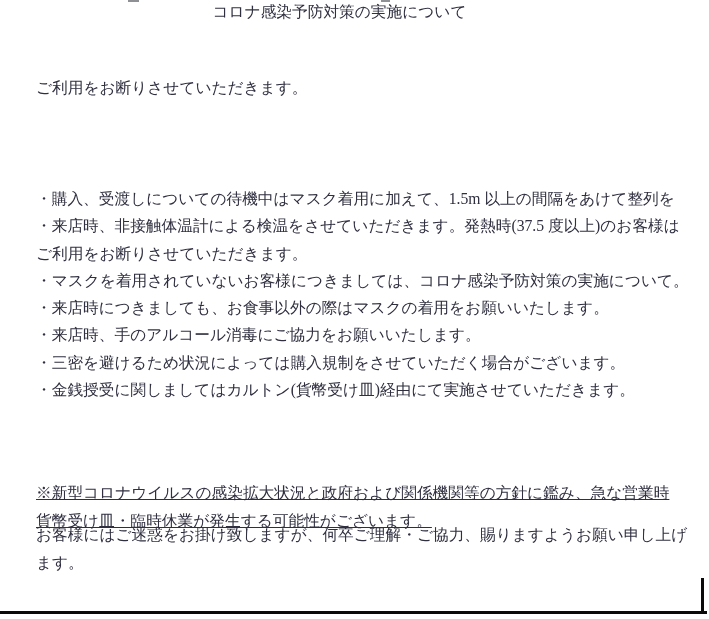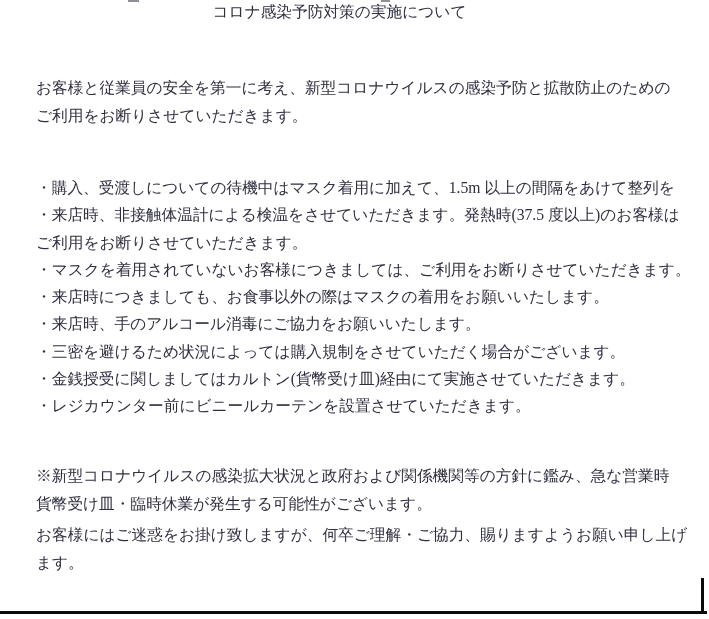--- a/index.html
+++ b/index.html
@@ -27,23 +27,23 @@
     height:24px;
     line-height:24px;
     text-align:center;
     font-weight:normal;
     font-size:15.7px;
     transform:translateX(-15px);
   }
   .textblock{position:absolute;left:36px;right:34px;}
   .textblock .line{line-height:28px;white-space:nowrap;}
   .intro{top:74px;}
-  .measures{top:174px;}
+  .measures{top:185px;}
   .measures .line{line-height:27.3px;}
-  .notice{top:462px;}
+  .notice{top:479px;text-decoration:underline;}
   .closing{top:521px;}
   .bottom-rule{
     position:absolute;
     left:0;
     top:611px;
     width:707px;
     height:3px;
     background:var(--rule,#0a0a0a);
   }
   .right-rule{
@@ -67,49 +67,45 @@
 <body>
 
 <div class="page">
 
   <span class="scan-artifact a1"></span>
   <span class="scan-artifact a2"></span>
 
   <h1 class="doc-title">コロナ感染予防対策の実施について</h1>
 
   <div class="textblock intro">
-    <div class="line">お客様と従業員の安全を第一に考え、新型コロナウイルスの感染予防と拡散防止のための</div>
     <div class="line">ご利用をお断りさせていただきます。</div>
   </div>
 
   <div class="textblock measures">
     <div>
       <div class="line">・購入、受渡しについての待機中はマスク着用に加えて、1.5m 以上の間隔をあけて整列を</div>
     </div>
     <div>
       <div class="line">・来店時、非接触体温計による検温をさせていただきます。発熱時(37.5 度以上)のお客様は</div>
       <div class="line">ご利用をお断りさせていただきます。</div>
     </div>
     <div>
-      <div class="line">・マスクを着用されていないお客様につきましては、ご利用をお断りさせていただきます。</div>
+      <div class="line">・マスクを着用されていないお客様につきましては、コロナ感染予防対策の実施について。</div>
     </div>
     <div>
       <div class="line">・来店時につきましても、お食事以外の際はマスクの着用をお願いいたします。</div>
     </div>
     <div>
       <div class="line">・来店時、手のアルコール消毒にご協力をお願いいたします。</div>
     </div>
     <div>
       <div class="line">・三密を避けるため状況によっては購入規制をさせていただく場合がございます。</div>
     </div>
     <div>
       <div class="line">・金銭授受に関しましてはカルトン(貨幣受け皿)経由にて実施させていただきます。</div>
-    </div>
-    <div>
-      <div class="line">・レジカウンター前にビニールカーテンを設置させていただきます。</div>
     </div>
   </div>
 
   <div class="textblock notice">
     <div class="line">※新型コロナウイルスの感染拡大状況と政府および関係機関等の方針に鑑み、急な営業時</div>
     <div class="line">貨幣受け皿・臨時休業が発生する可能性がございます。</div>
   </div>
 
   <div class="textblock closing">
     <div class="line">お客様にはご迷惑をお掛け致しますが、何卒ご理解・ご協力、賜りますようお願い申し上げ</div>

